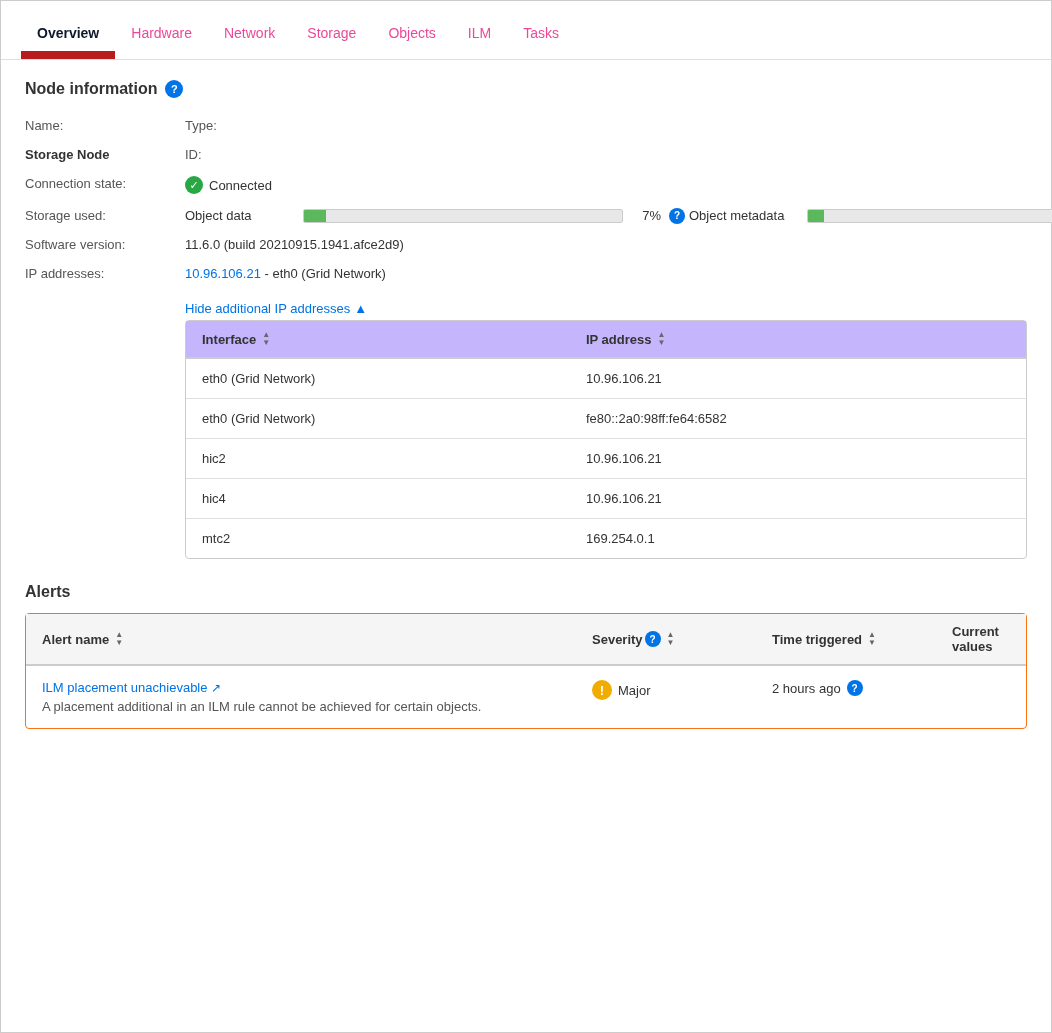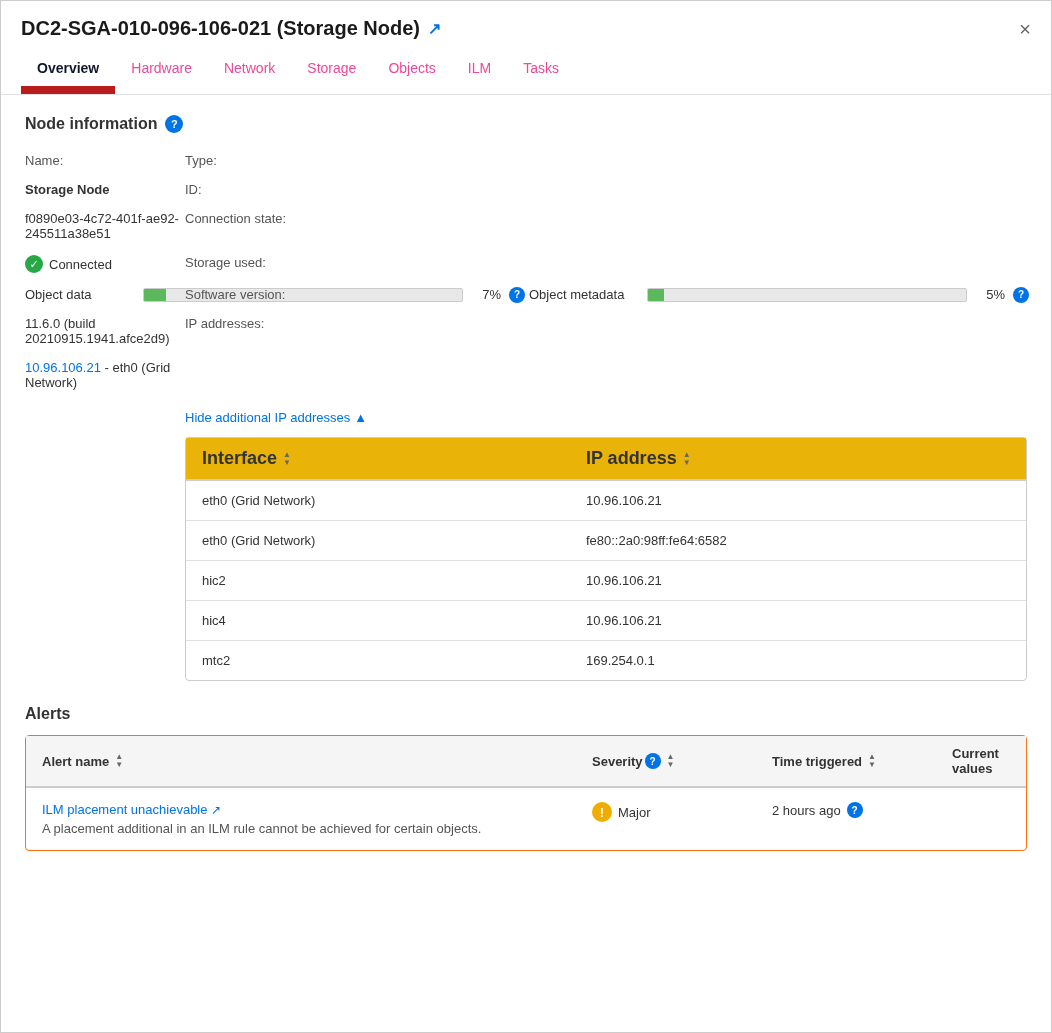--- a/index.html
+++ b/index.html
@@ -22,24 +22,24 @@
     .connection-state { display: flex; align-items: center; gap: 6px; }
     .green-check { width: 18px; height: 18px; background: #28a745; border-radius: 50%; display: inline-flex; align-items: center; justify-content: center; color: #fff; font-size: 11px; }
     .storage-used-row { display: flex; flex-direction: row; gap: 4px; }
     .storage-bar-row { display: flex; align-items: center; gap: 8px; font-size: 13px; }
     .storage-label { width: 110px; color: #333; }
     .progress-bar { width: 320px; height: 14px; background: #e8e8e8; border: 1px solid #ccc; border-radius: 2px; overflow: hidden; }
     .progress-fill { height: 100%; background: #5cb85c; }
     .pct { width: 30px; text-align: right; color: #333; }
     .help-icon-sm { display: inline-flex; align-items: center; justify-content: center; width: 16px; height: 16px; background: #0073e6; color: #fff; border-radius: 50%; font-size: 10px; font-weight: bold; cursor: pointer; }
     .ip-link { color: #0073e6; cursor: pointer; text-decoration: none; }
-    .hide-ip-link { color: #0073e6; cursor: pointer; font-size: 13px; display: flex; align-items: center; gap: 4px; margin-bottom: 12px; margin-left: 160px; }
+    .hide-ip-link { color: #0073e6; cursor: pointer; font-size: 13px; display: flex; align-items: center; gap: 4px; margin-bottom: 4px; margin-left: 160px; }
     .ip-table { border: 1px solid #ccc; border-radius: 4px; margin-left: 160px; width: calc(100% - 160px); margin-bottom: 24px; }
     .ip-table table { width: 100%; border-collapse: collapse; }
-    .ip-table th { background: #eab308; padding: 10px 16px; text-align: left; font-size: 18px; font-weight: 600; border-bottom: 2px solid #ccc; }
+    .ip-table th { background: #c4b5fd; padding: 10px 16px; text-align: left; font-size: 13px; font-weight: 600; border-bottom: 2px solid #ccc; }
     .ip-table td { padding: 12px 16px; font-size: 13px; border-bottom: 1px solid #e0e0e0; }
     .ip-table tr:last-child td { border-bottom: none; }
     .sort-icon { display: inline-flex; flex-direction: column; margin-left: 4px; vertical-align: middle; }
     .sort-icon::before { content: '▲'; font-size: 8px; line-height: 1; color: #666; }
     .sort-icon::after { content: '▼'; font-size: 8px; line-height: 1; color: #666; }
     .alerts-section { margin-top: 8px; }
     .alerts-title { font-size: 16px; font-weight: 600; margin-bottom: 12px; }
     .alerts-table { border: 1px solid #f97316; border-radius: 4px; }
     .alerts-table table { width: 100%; border-collapse: collapse; }
     .alerts-table th { background: #f5f5f5; padding: 10px 16px; text-align: left; font-size: 13px; font-weight: 600; border-bottom: 2px solid #ccc; }
@@ -53,27 +53,20 @@
     .th-sort { display: inline-flex; align-items: center; gap: 2px; cursor: pointer; }
   </style>
 </head>
 <body>
 
 <div class="modal">
 
   <div class="modal-header">
     <div style="display:flex; align-items:center; gap:0;">
       <div style="display:flex; flex-direction:column; width:100%;">
-        <div style="display:flex; align-items:center; justify-content:space-between; width:1010px;">
-          <div class="modal-title">
-            <span>DC2-SGA-010-096-106-021 (Storage Node)</span>
-            <span class="external-link-icon">↗</span>
-          </div>
-          <button class="close-btn">×</button>
-        </div>
         <div class="tabs">
           <a class="tab active">Overview</a>
           <a class="tab">Hardware</a>
           <a class="tab">Network</a>
           <a class="tab">Storage</a>
           <a class="tab">Objects</a>
           <a class="tab">ILM</a>
           <a class="tab">Tasks</a>
         </div>
       </div>
@@ -88,21 +81,20 @@
     </div>
 
     <div class="info-grid">
 
       <span class="info-label">Name:</span>
 
       <span class="info-label">Type:</span>
       <span class="info-value bold">Storage Node</span>
 
       <span class="info-label">ID:</span>
-      <span class="info-value">f0890e03-4c72-401f-ae92-245511a38e51</span>
 
       <span class="info-label">Connection state:</span>
       <span class="info-value">
         <span class="connection-state">
           <span class="green-check">✓</span>
           <span>Connected</span>
         </span>
       </span>
 
       <span class="info-label">Storage used:</span>

